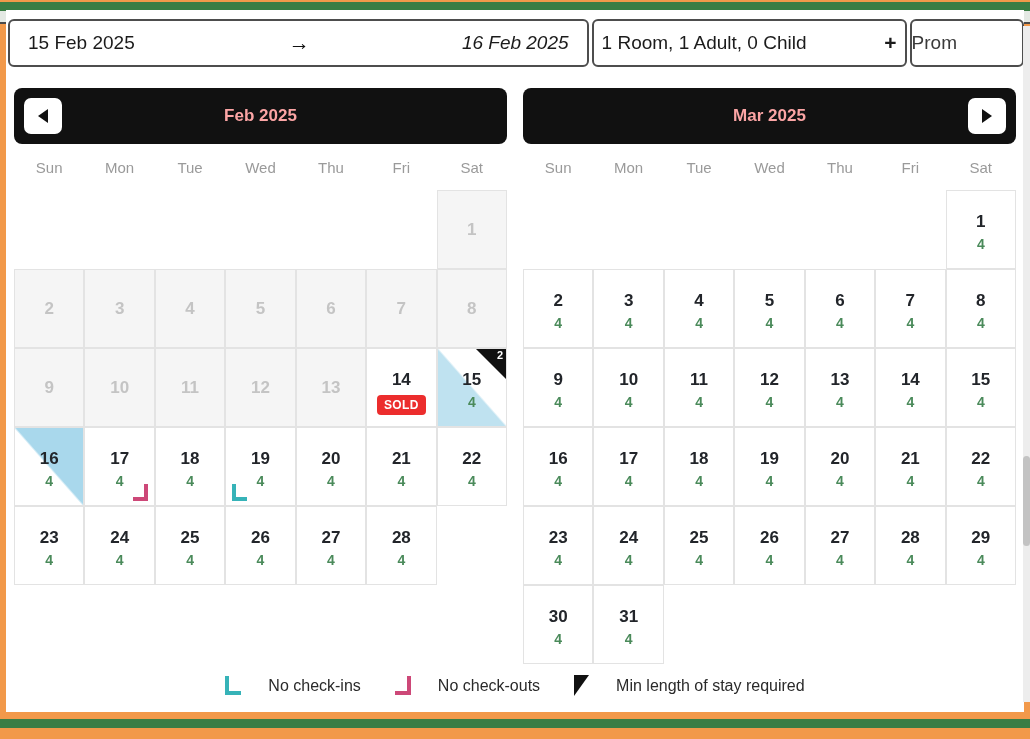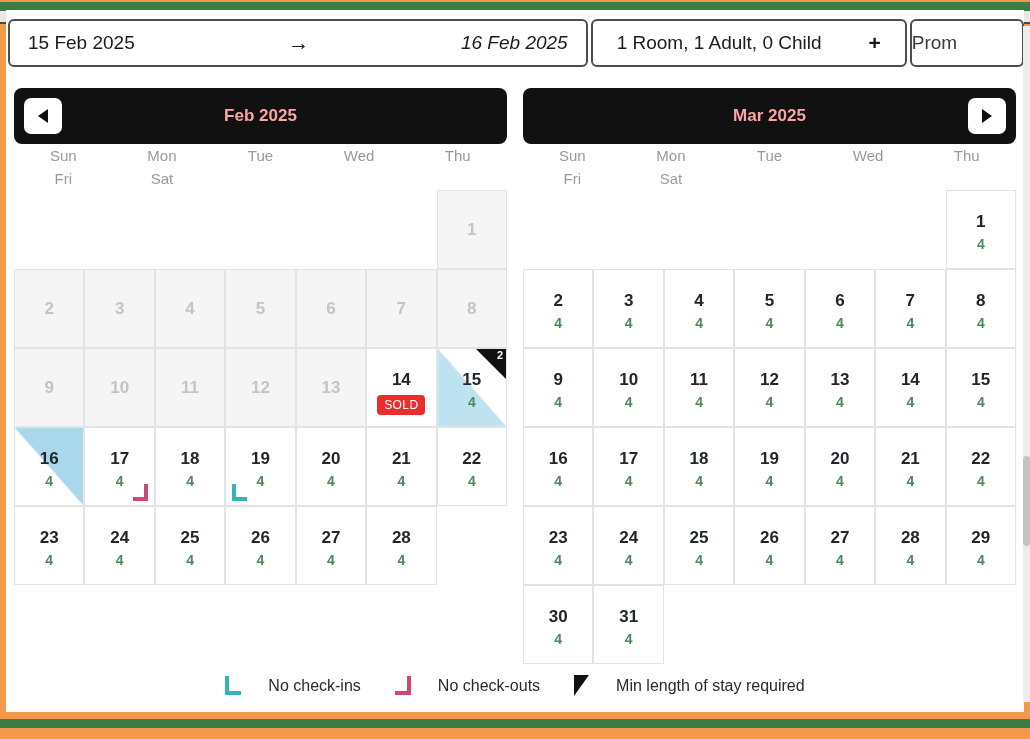--- a/index.html
+++ b/index.html
@@ -63,21 +63,21 @@
     justify-content: space-between;
   }
   #daterange-field .dr-start { flex: 0 0 auto; }
   #daterange-field .dr-arrow {
     flex: 1 1 auto; text-align: center;
     font-size: 21px; color: #111; letter-spacing: -2px;
   }
   #daterange-field .dr-end { flex: 0 0 auto; font-style: italic; }
   #occupancy-field {
     width: 330px;
-    padding: 0 24px;
+    padding: 0 8px;
     justify-content: space-between;
   }
   #occupancy-field .plus { font-size: 21px; font-weight: 700; }
   #promo-field {
     width: 120px;
     padding: 0 0;
     color: #3a3a3a;
   }
 
   
@@ -124,21 +124,21 @@
   }
   .tri-right {
     width: 0; height: 0;
     border-top: 7px solid transparent;
     border-bottom: 7px solid transparent;
     border-left: 10px solid #111;
   }
 
   .dow-row {
     display: grid;
-    grid-template-columns: repeat(5, 1fr);
+    grid-template-columns: repeat(7, 1fr);
     height: 46px;
     align-items: center;
   }
   .dow {
     text-align: center;
     font-size: 15px;
     color: #9a9a9a;
   }
 
   .days-grid {
@@ -182,21 +182,21 @@
     font-weight: 700;
     margin-bottom: 0;
   }
   
   .badge-sold {
     position: absolute;
     bottom: 11px;
     background: #ec2d2d;
     color: #ffffff;
     font-size: 12px;
-    font-weight: 400;
+    font-weight: 700;
     letter-spacing: .4px;
     padding: 3px 7px;
     border-radius: 4px;
     z-index: 3;
   }
   
   .sel-start::before {
     content: "";
     position: absolute; inset: 0;
     background: linear-gradient(to top right,

